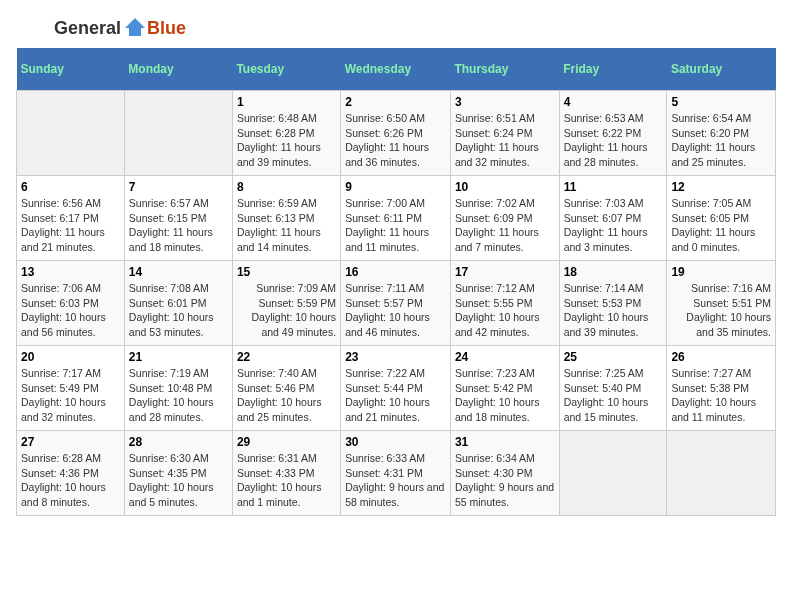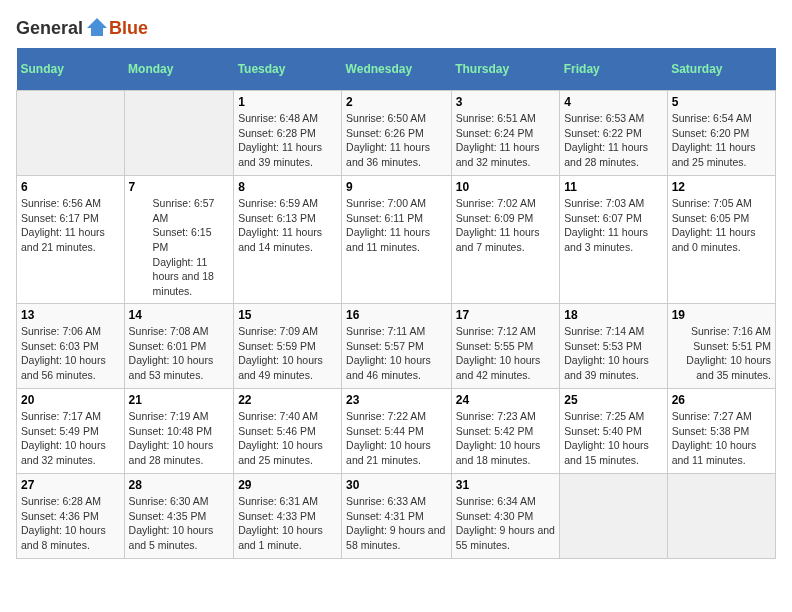--- a/index.html
+++ b/index.html
@@ -8,20 +8,21 @@
       background: #fff;
       width: 792px;
       min-height: 612px;
       padding: 16px;
     }
     .header {
       display: flex;
       justify-content: space-between;
       align-items: center;
       margin-bottom: 8px;
+      margin-left: 38px;
     }
     .logo {
       display: flex;
       align-items: center;
     }
     .logo-text-general {
       font-size: 18px;
       font-weight: bold;
       color: #333;
     }
@@ -153,21 +154,21 @@
       </tr>
       <tr>
         <td>
           <span class="day-number">6</span>
           <div class="day-info" style="white-space: pre-line;">Sunrise: 6:56 AM
 Sunset: 6:17 PM
 Daylight: 11 hours and 21 minutes.</div>
         </td>
         <td>
           <span class="day-number">7</span>
-          <div class="day-info" style="white-space: pre-line; margin-left: 24px;">Sunrise: 6:57 AM
+          <div class="day-info" style="white-space: pre-line;">Sunrise: 6:57 AM
 Sunset: 6:15 PM
 Daylight: 11 hours and 18 minutes.</div>
         </td>
         <td>
           <span class="day-number">8</span>
           <div class="day-info" style="white-space: pre-line;">Sunrise: 6:59 AM
 Sunset: 6:13 PM
 Daylight: 11 hours and 14 minutes.</div>
         </td>
         <td>
@@ -203,21 +204,21 @@
 Daylight: 10 hours and 56 minutes.</div>
         </td>
         <td>
           <span class="day-number">14</span>
           <div class="day-info" style="white-space: pre-line;">Sunrise: 7:08 AM
 Sunset: 6:01 PM
 Daylight: 10 hours and 53 minutes.</div>
         </td>
         <td>
           <span class="day-number">15</span>
-          <div class="day-info" style="white-space: pre-line;">Sunrise: 7:09 AM
+          <div class="day-info" style="white-space: pre-line; text-align: right;">Sunrise: 7:09 AM
 Sunset: 5:59 PM
 Daylight: 10 hours and 49 minutes.</div>
         </td>
         <td>
           <span class="day-number">16</span>
           <div class="day-info" style="white-space: pre-line;">Sunrise: 7:11 AM
 Sunset: 5:57 PM
 Daylight: 10 hours and 46 minutes.</div>
         </td>
         <td>

